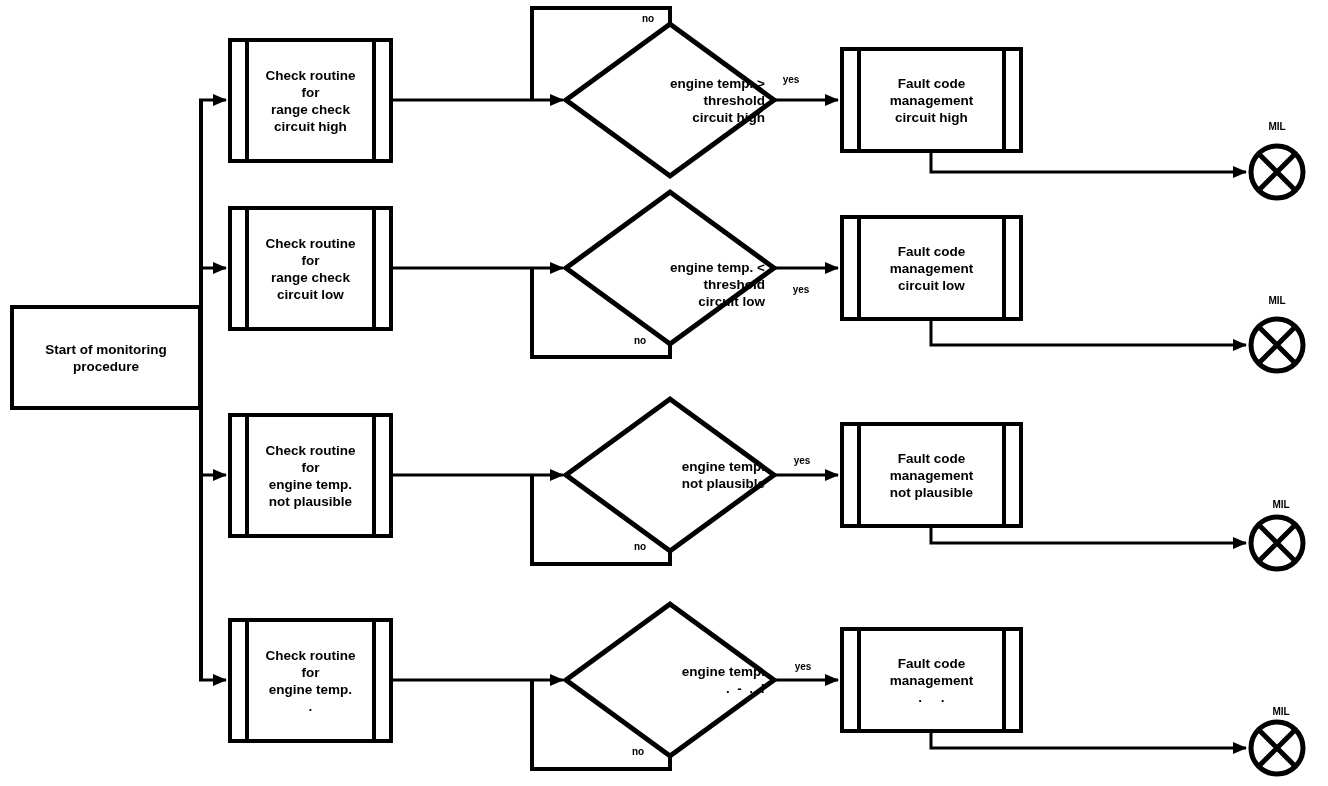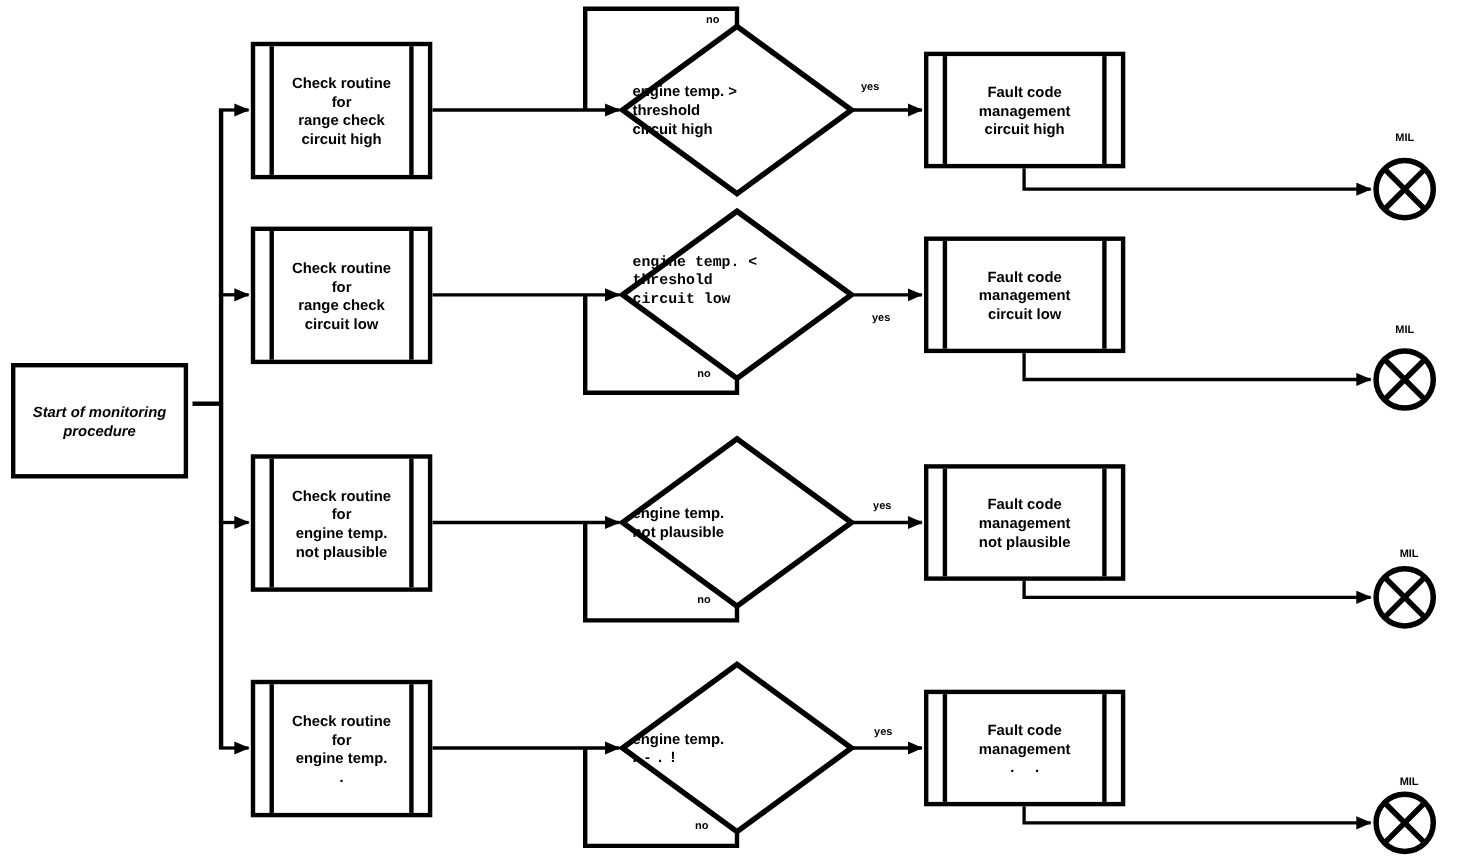--- a/index.html
+++ b/index.html
@@ -16,21 +16,21 @@
     position:absolute;left:0;right:0;top:0;bottom:0;
     display:flex;align-items:center;justify-content:center;
     text-align:center;white-space:pre-wrap;font-size:13.5px;line-height:17px;
   }
   .process .txt{left:18px;right:18px;}
   .bar{position:absolute;top:0;bottom:0;width:4px;background:#000;}
   .bar.l{left:13px}
   .bar.r{right:13px}
   .dec-txt{
     position:absolute;transform:translate(-50%,-50%);
-    text-align:left;white-space:pre-wrap;font-size:13.5px;line-height:17px;width:190px;
+    text-align:right;white-space:pre-wrap;font-size:13.5px;line-height:17px;width:190px;
   }
   .lbl{
     position:absolute;transform:translate(-50%,-50%);
     font-size:10px;white-space:pre;
   }
 </style>
 </head>
 <body>
 
 <div class="stage">
@@ -86,21 +86,21 @@
     <g>
       <circle cx="1277" cy="543" r="26" fill="#fff" stroke="#000" stroke-width="5"></circle>
       <path d="M1259,525 L1295,561 M1295,525 L1259,561" stroke="#000" stroke-width="5" fill="none"></path>
     </g>
     <g>
       <circle cx="1277" cy="748" r="26" fill="#fff" stroke="#000" stroke-width="5"></circle>
       <path d="M1259,730 L1295,766 M1295,730 L1259,766" stroke="#000" stroke-width="5" fill="none"></path>
     </g>
   </svg>
 
-  <div class="node" style="left:10px;top:330px;width:161px;height:105px;font-style:italic;">
+  <div class="node" style="left:10px;top:305px;width:192px;height:105px;">
     <div class="txt">Start of monitoring
 procedure</div>
   </div>
 
   <div class="node process" style="left:228px;top:38px;width:165px;height:125px;">
     <div class="bar l"></div>
     <div class="bar r"></div>
     <div class="txt">Check routine
 for
 range check
@@ -127,21 +127,21 @@
     <div class="bar r"></div>
     <div class="txt">Check routine
 for
 engine temp.
 .</div>
   </div>
 
   <div class="dec-txt" style="left:670px;top:100px;">engine temp. &gt;
 threshold
 circuit high</div>
-  <div class="dec-txt" style="left:670px;top:256px;font-family:Liberation Mono, monospace;">engine temp. &lt;
+  <div class="dec-txt" style="left:670px;top:284px;">engine temp. &lt;
 threshold
 circuit low</div>
   <div class="dec-txt" style="left:670px;top:475px;">engine temp.
 not plausible</div>
   <div class="dec-txt" style="left:670px;top:680px;">engine temp.
 .  -  .  !</div>
 
   <div class="node process" style="left:840px;top:47px;width:183px;height:106px;">
     <div class="bar l"></div>
     <div class="bar r"></div>

